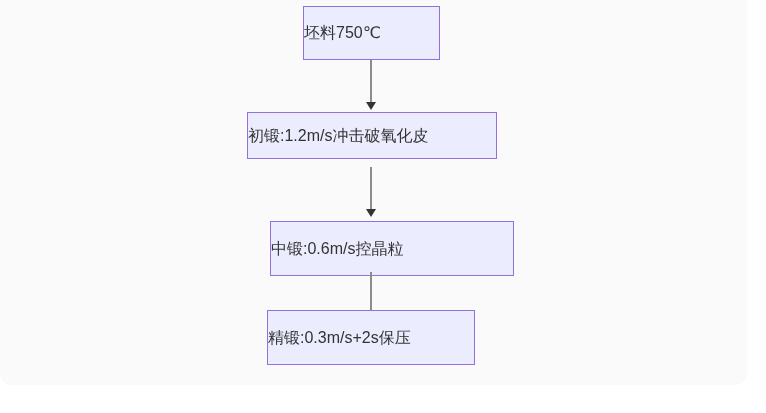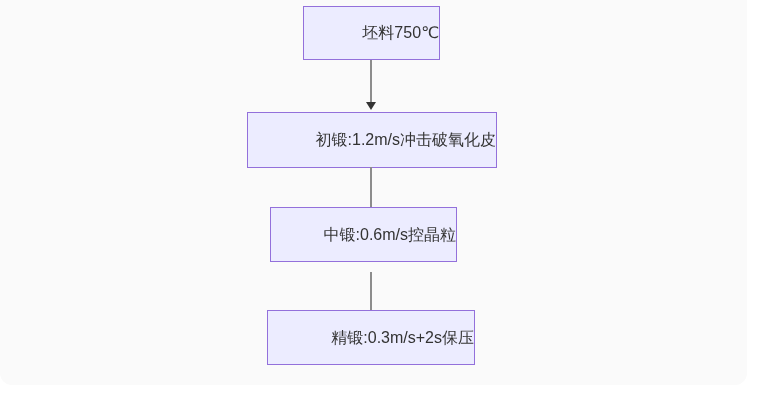--- a/index.html
+++ b/index.html
@@ -31,28 +31,28 @@
     border-radius: 0 0 12px 12px;
   }
   .flow-node {
     position: absolute;
     background: var(--node-fill);
     border: 1px solid var(--node-border);
     color: var(--text-color);
     font-size: 16px;
     display: flex;
     align-items: center;
-    justify-content: flex-end;
+    justify-content: flex-start;
     text-align: center;
     line-height: 1.2;
     white-space: nowrap;
   }
   .node-1 { left: 303px; top: 6px;   width: 137px; height: 54px; }
-  .node-2 { left: 247px; top: 112px; width: 250px; height: 56px; }
-  .node-3 { left: 270px; top: 207px; width: 187px; height: 55px; }
+  .node-2 { left: 247px; top: 112px; width: 250px; height: 47px; }
+  .node-3 { left: 270px; top: 221px; width: 244px; height: 55px; }
   .node-4 { left: 267px; top: 310px; width: 208px; height: 55px; }
   .arrow {
     position: absolute;
     width: 14px;
     display: flex;
     flex-direction: column;
     align-items: center;
   }
   .arrow-1 { left: 364px; top: 60px;  height: 50px; }
   .arrow-2 { left: 364px; top: 167px; height: 50px; }

